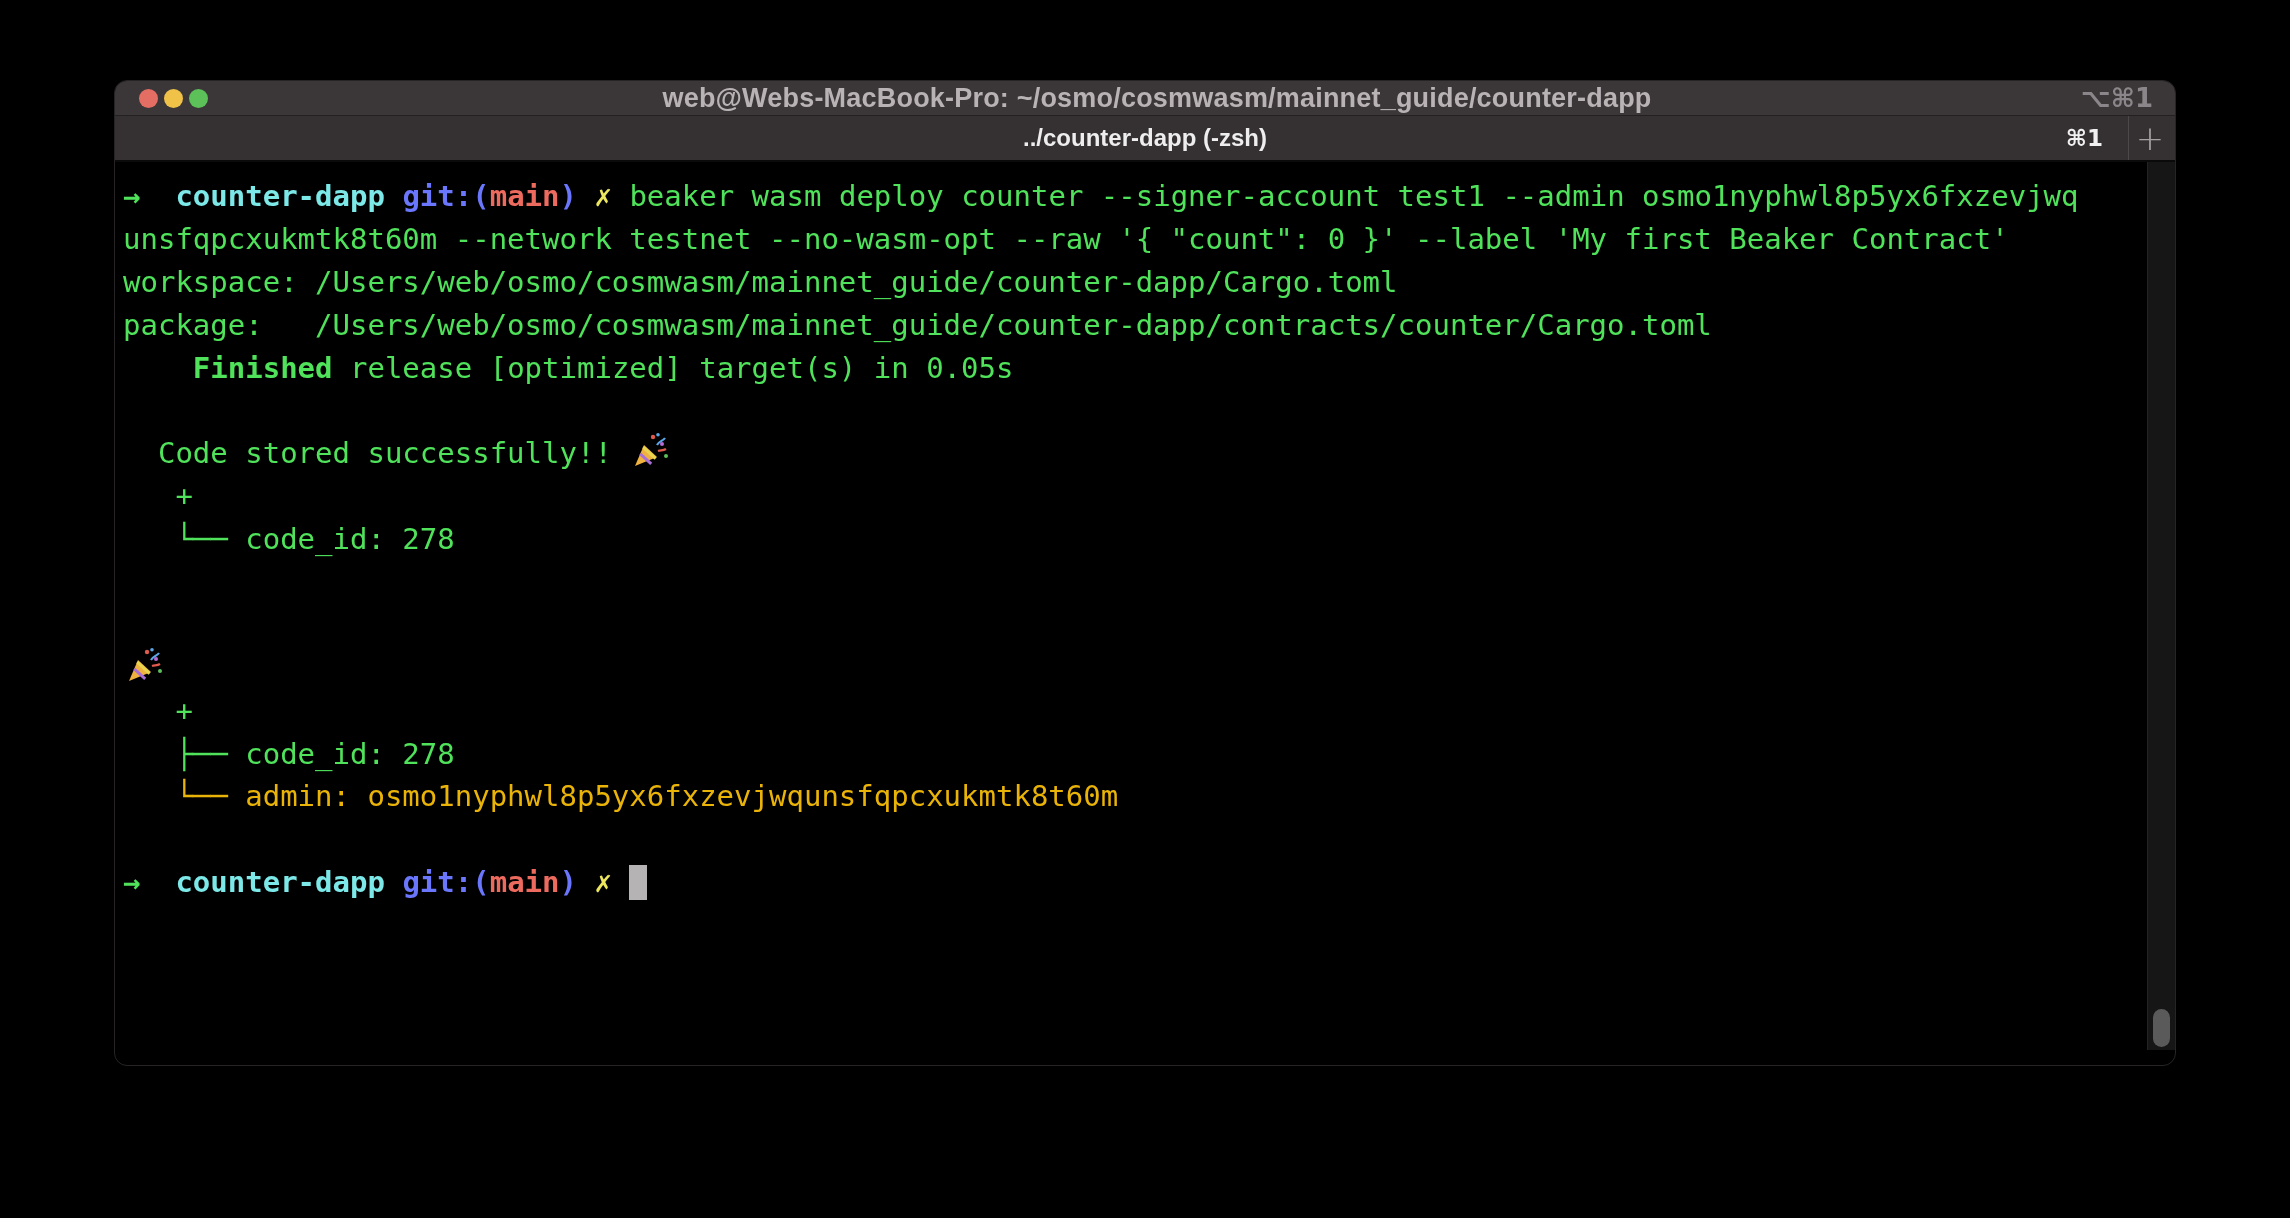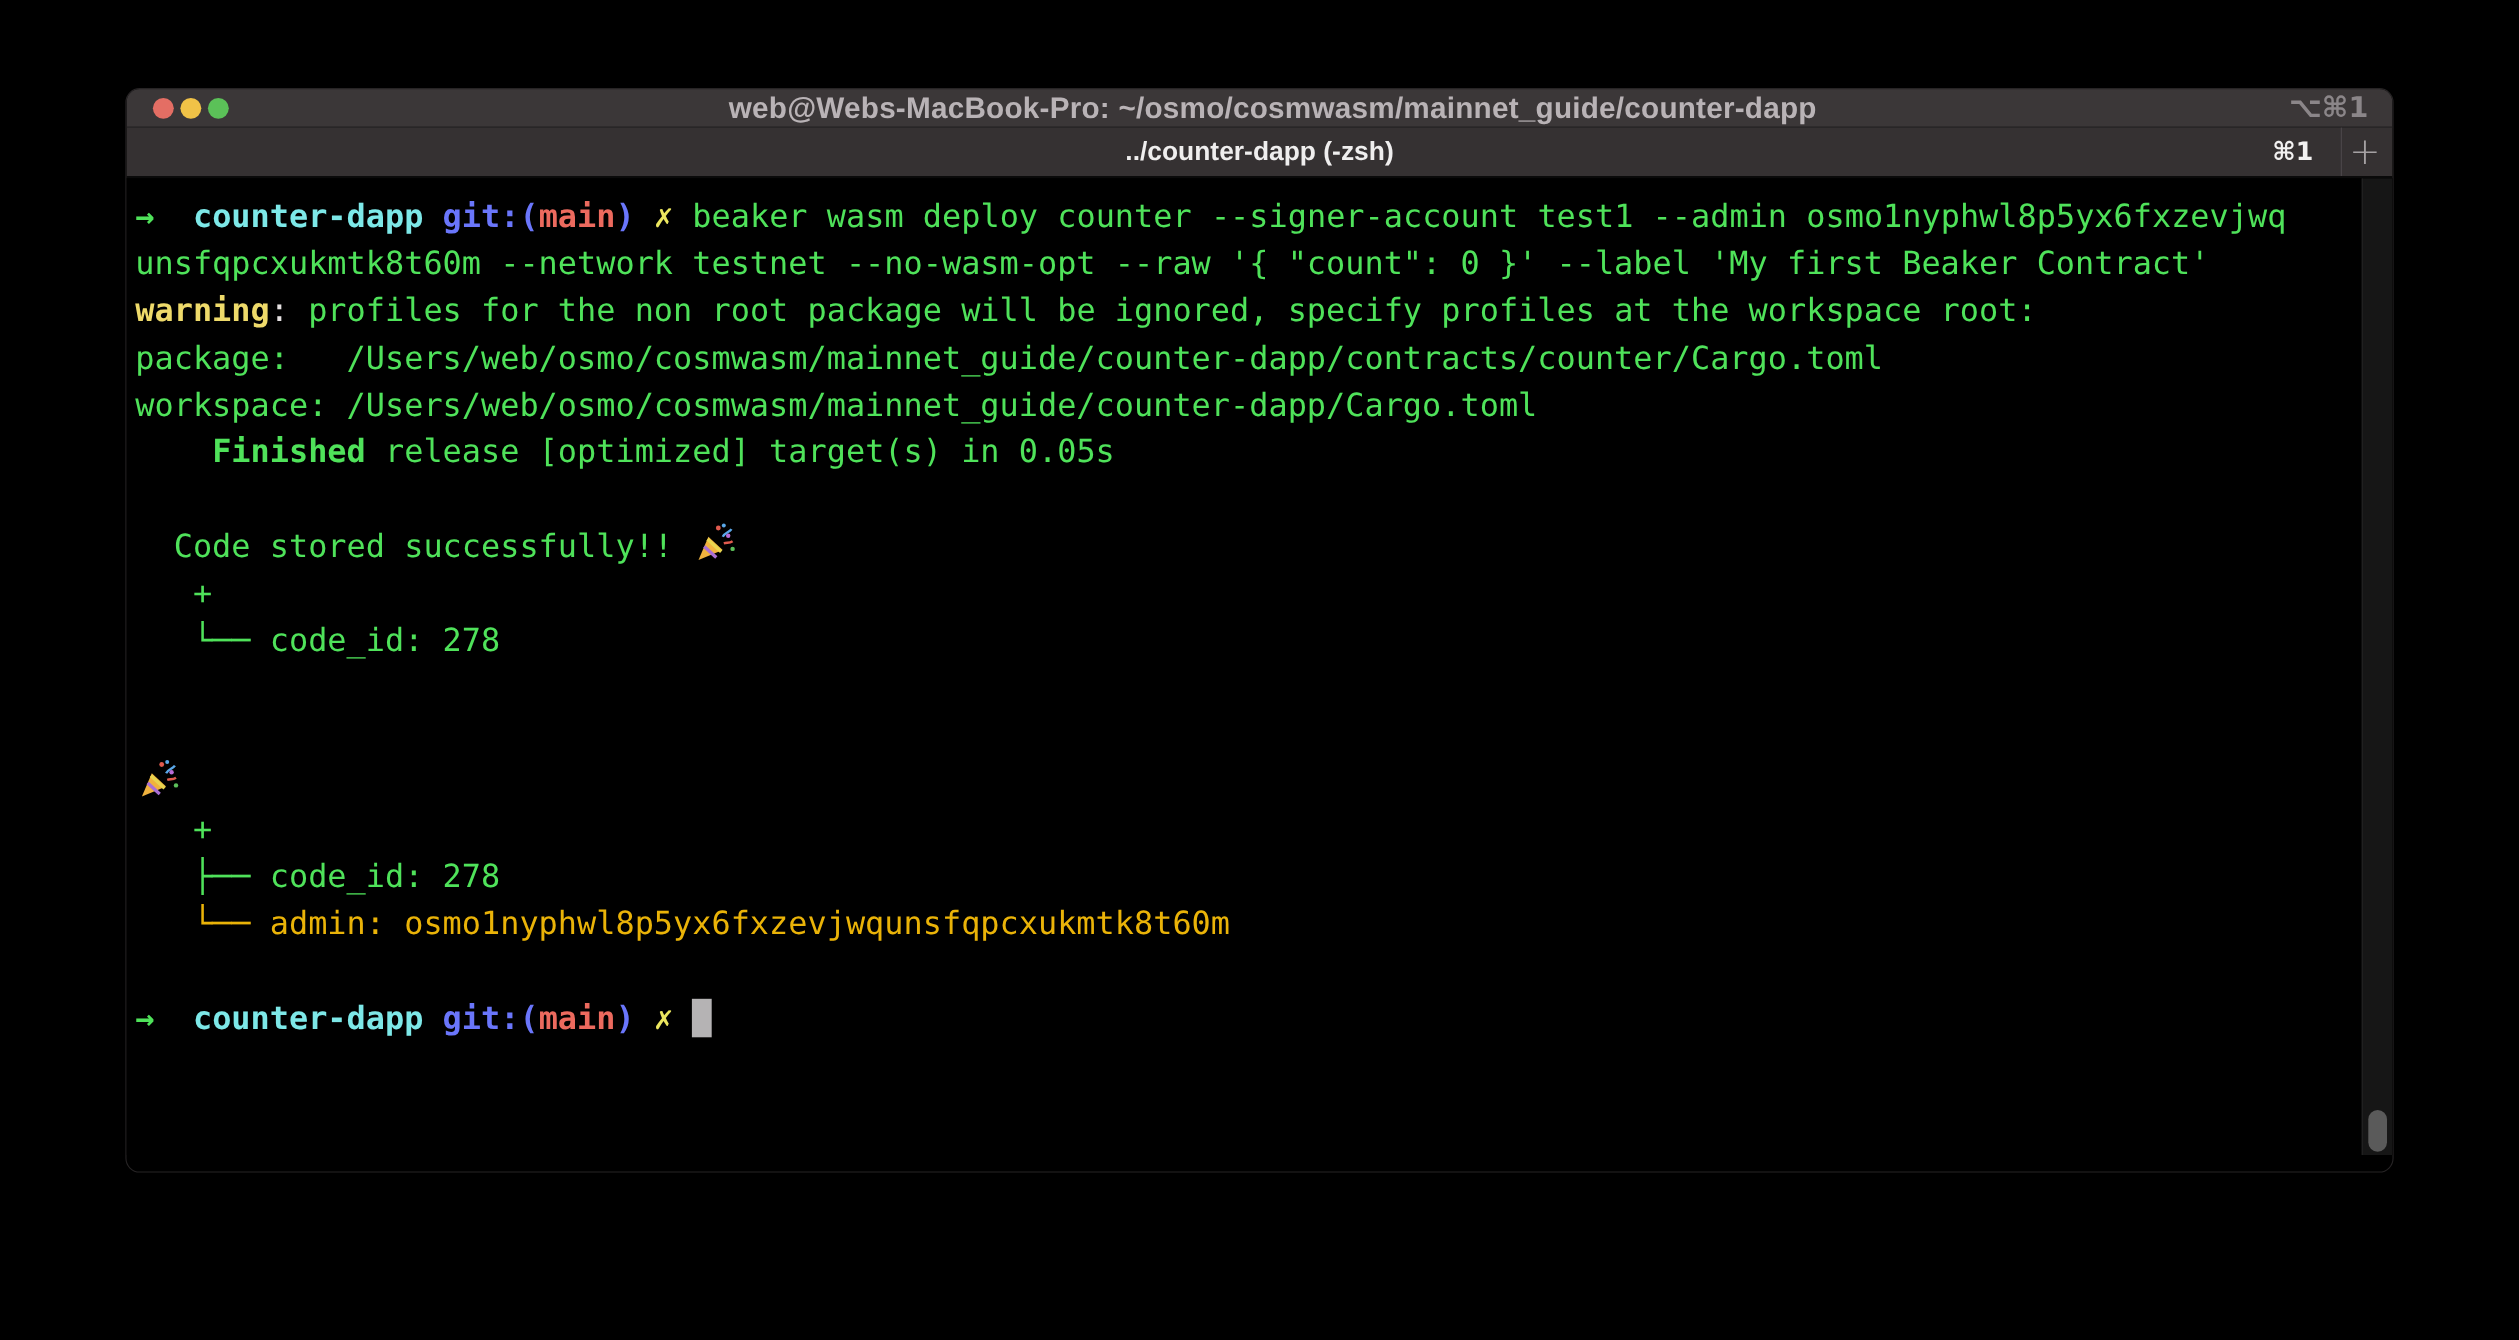--- a/index.html
+++ b/index.html
@@ -106,23 +106,22 @@
       <div class="tab-title">../counter-dapp (-zsh)</div>
       <div class="tab-shortcut">⌘1</div>
       <div class="tab-divider"></div>
       <button class="new-tab-button">+</button>
     </div>
 
     <div class="terminal">
 
       <div class="line"><b style="color: rgb(79, 226, 90);">→</b><span style="color: rgb(79, 226, 90);">  </span><b style="color: rgb(125, 232, 232);">counter-dapp</b><span style="color: rgb(79, 226, 90);"> </span><b style="color: rgb(106, 118, 251);">git:(</b><b style="color: rgb(236, 106, 94);">main</b><b style="color: rgb(106, 118, 251);">)</b><span style="color: rgb(79, 226, 90);"> </span><b style="color: rgb(236, 231, 95);">✗</b><span style="color: rgb(79, 226, 90);"> </span><span style="color: rgb(79, 226, 90);">beaker wasm deploy counter --signer-account test1 --admin osmo1nyphwl8p5yx6fxzevjwq</span></div>
         <div class="line"><span style="color: rgb(79, 226, 90);">unsfqpcxukmtk8t60m --network testnet --no-wasm-opt --raw '{ "count": 0 }' --label 'My first Beaker Contract'</span></div>
-        <div class="line"><b style="color: rgb(238, 218, 106);">warning</b><span style="color: rgb(230, 226, 227);">:</span><span style="color: rgb(79, 226, 90);"> profiles for the non root package will be ignored, specify profiles at the workspace root:</span></div>
+        <div class="line"><span style="color: rgb(79, 226, 90);">workspace: /Users/web/osmo/cosmwasm/mainnet_guide/counter-dapp/Cargo.toml</span></div>
         <div class="line"><span style="color: rgb(79, 226, 90);">package:   /Users/web/osmo/cosmwasm/mainnet_guide/counter-dapp/contracts/counter/Cargo.toml</span></div>
-        <div class="line"><span style="color: rgb(79, 226, 90);">workspace: /Users/web/osmo/cosmwasm/mainnet_guide/counter-dapp/Cargo.toml</span></div>
         <div class="line"><span style="color: rgb(79, 226, 90);">    </span><b style="color: rgb(79, 226, 90);">Finished</b><span style="color: rgb(79, 226, 90);"> release [optimized] target(s) in 0.05s</span></div>
         <div class="line"></div>
         <div class="line"><span style="color: rgb(79, 226, 90);">  Code stored successfully!! </span><svg class="emoji" width="38" height="38" viewBox="0 0 38 38">
             <path d="M4 34 L13 13 L26 25 Z" fill="#f0b23e"></path>
             <path d="M9.2 21.8 L20.2 31.8" stroke="#a96fd6" stroke-width="3" fill="none"></path>
             <path d="M12.2 15.2 L24.6 26.6" stroke="#e8d44f" stroke-width="3" fill="none"></path>
             <path d="M26 13 C28 9 32 9 34 6" stroke="#5aa7e8" stroke-width="2.2" fill="none"></path>
             <path d="M27 19 C30 18 32 19 35 17" stroke="#e05a4e" stroke-width="2.2" fill="none"></path>
             <circle cx="22" cy="5" r="2.2" fill="#e05a4e"></circle>
             <circle cx="31" cy="12" r="2" fill="#b86bd6"></circle>

